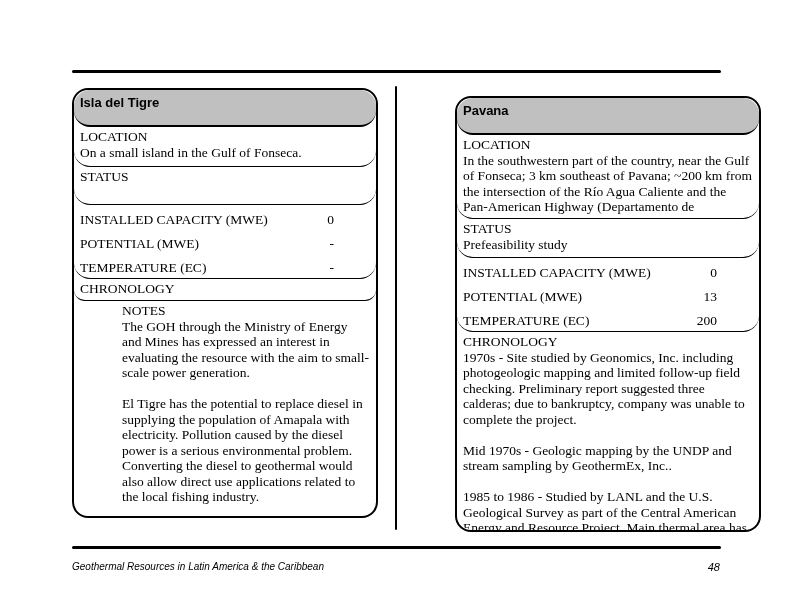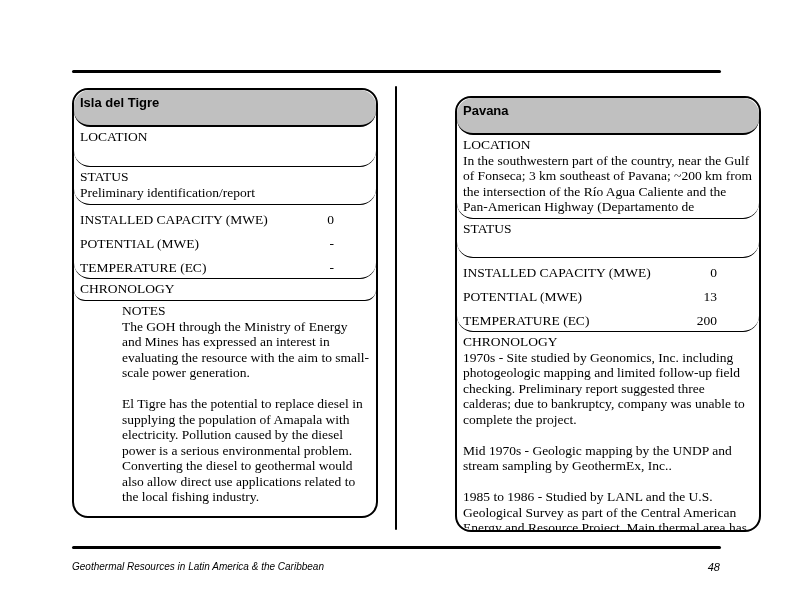--- a/index.html
+++ b/index.html
@@ -98,24 +98,24 @@
 <div class="page">
 
   <div class="rule rule-top"></div>
 
   <div class="dtable dtable-left">
     <div class="row row-header">
       <span>Isla del Tigre</span>
     </div>
     <div class="row row-location">
       <div class="lbl">LOCATION</div>
+      <div class="paragraphs">On a small island in the Gulf of Fonseca.</div>
     </div>
     <div class="row row-status">
       <div class="lbl">STATUS</div>
-      <div class="paragraphs">Preliminary identification/report</div>
     </div>
     <div class="row row-metrics">
       <div class="metric-line">
         <span>INSTALLED CAPACITY (MWE)</span>
         <span>0</span>
       </div>
       <div class="metric-line">
         <span>POTENTIAL (MWE)</span>
         <span>-</span>
       </div>
@@ -142,20 +142,21 @@
   <div class="dtable dtable-right">
     <div class="row row-header">
       <span>Pavana</span>
     </div>
     <div class="row row-location">
       <div class="lbl">LOCATION</div>
       <div class="paragraphs">In the southwestern part of the country, near the Gulf of Fonseca; 3 km southeast of Pavana; ~200 km from the intersection of the Río Agua Caliente and the Pan-American Highway (Departamento de Choluteca).</div>
     </div>
     <div class="row row-status">
       <div class="lbl">STATUS</div>
+      <div class="paragraphs">Prefeasibility study</div>
     </div>
     <div class="row row-metrics">
       <div class="metric-line">
         <span>INSTALLED CAPACITY (MWE)</span>
         <span>0</span>
       </div>
       <div class="metric-line">
         <span>POTENTIAL (MWE)</span>
         <span>13</span>
       </div>

